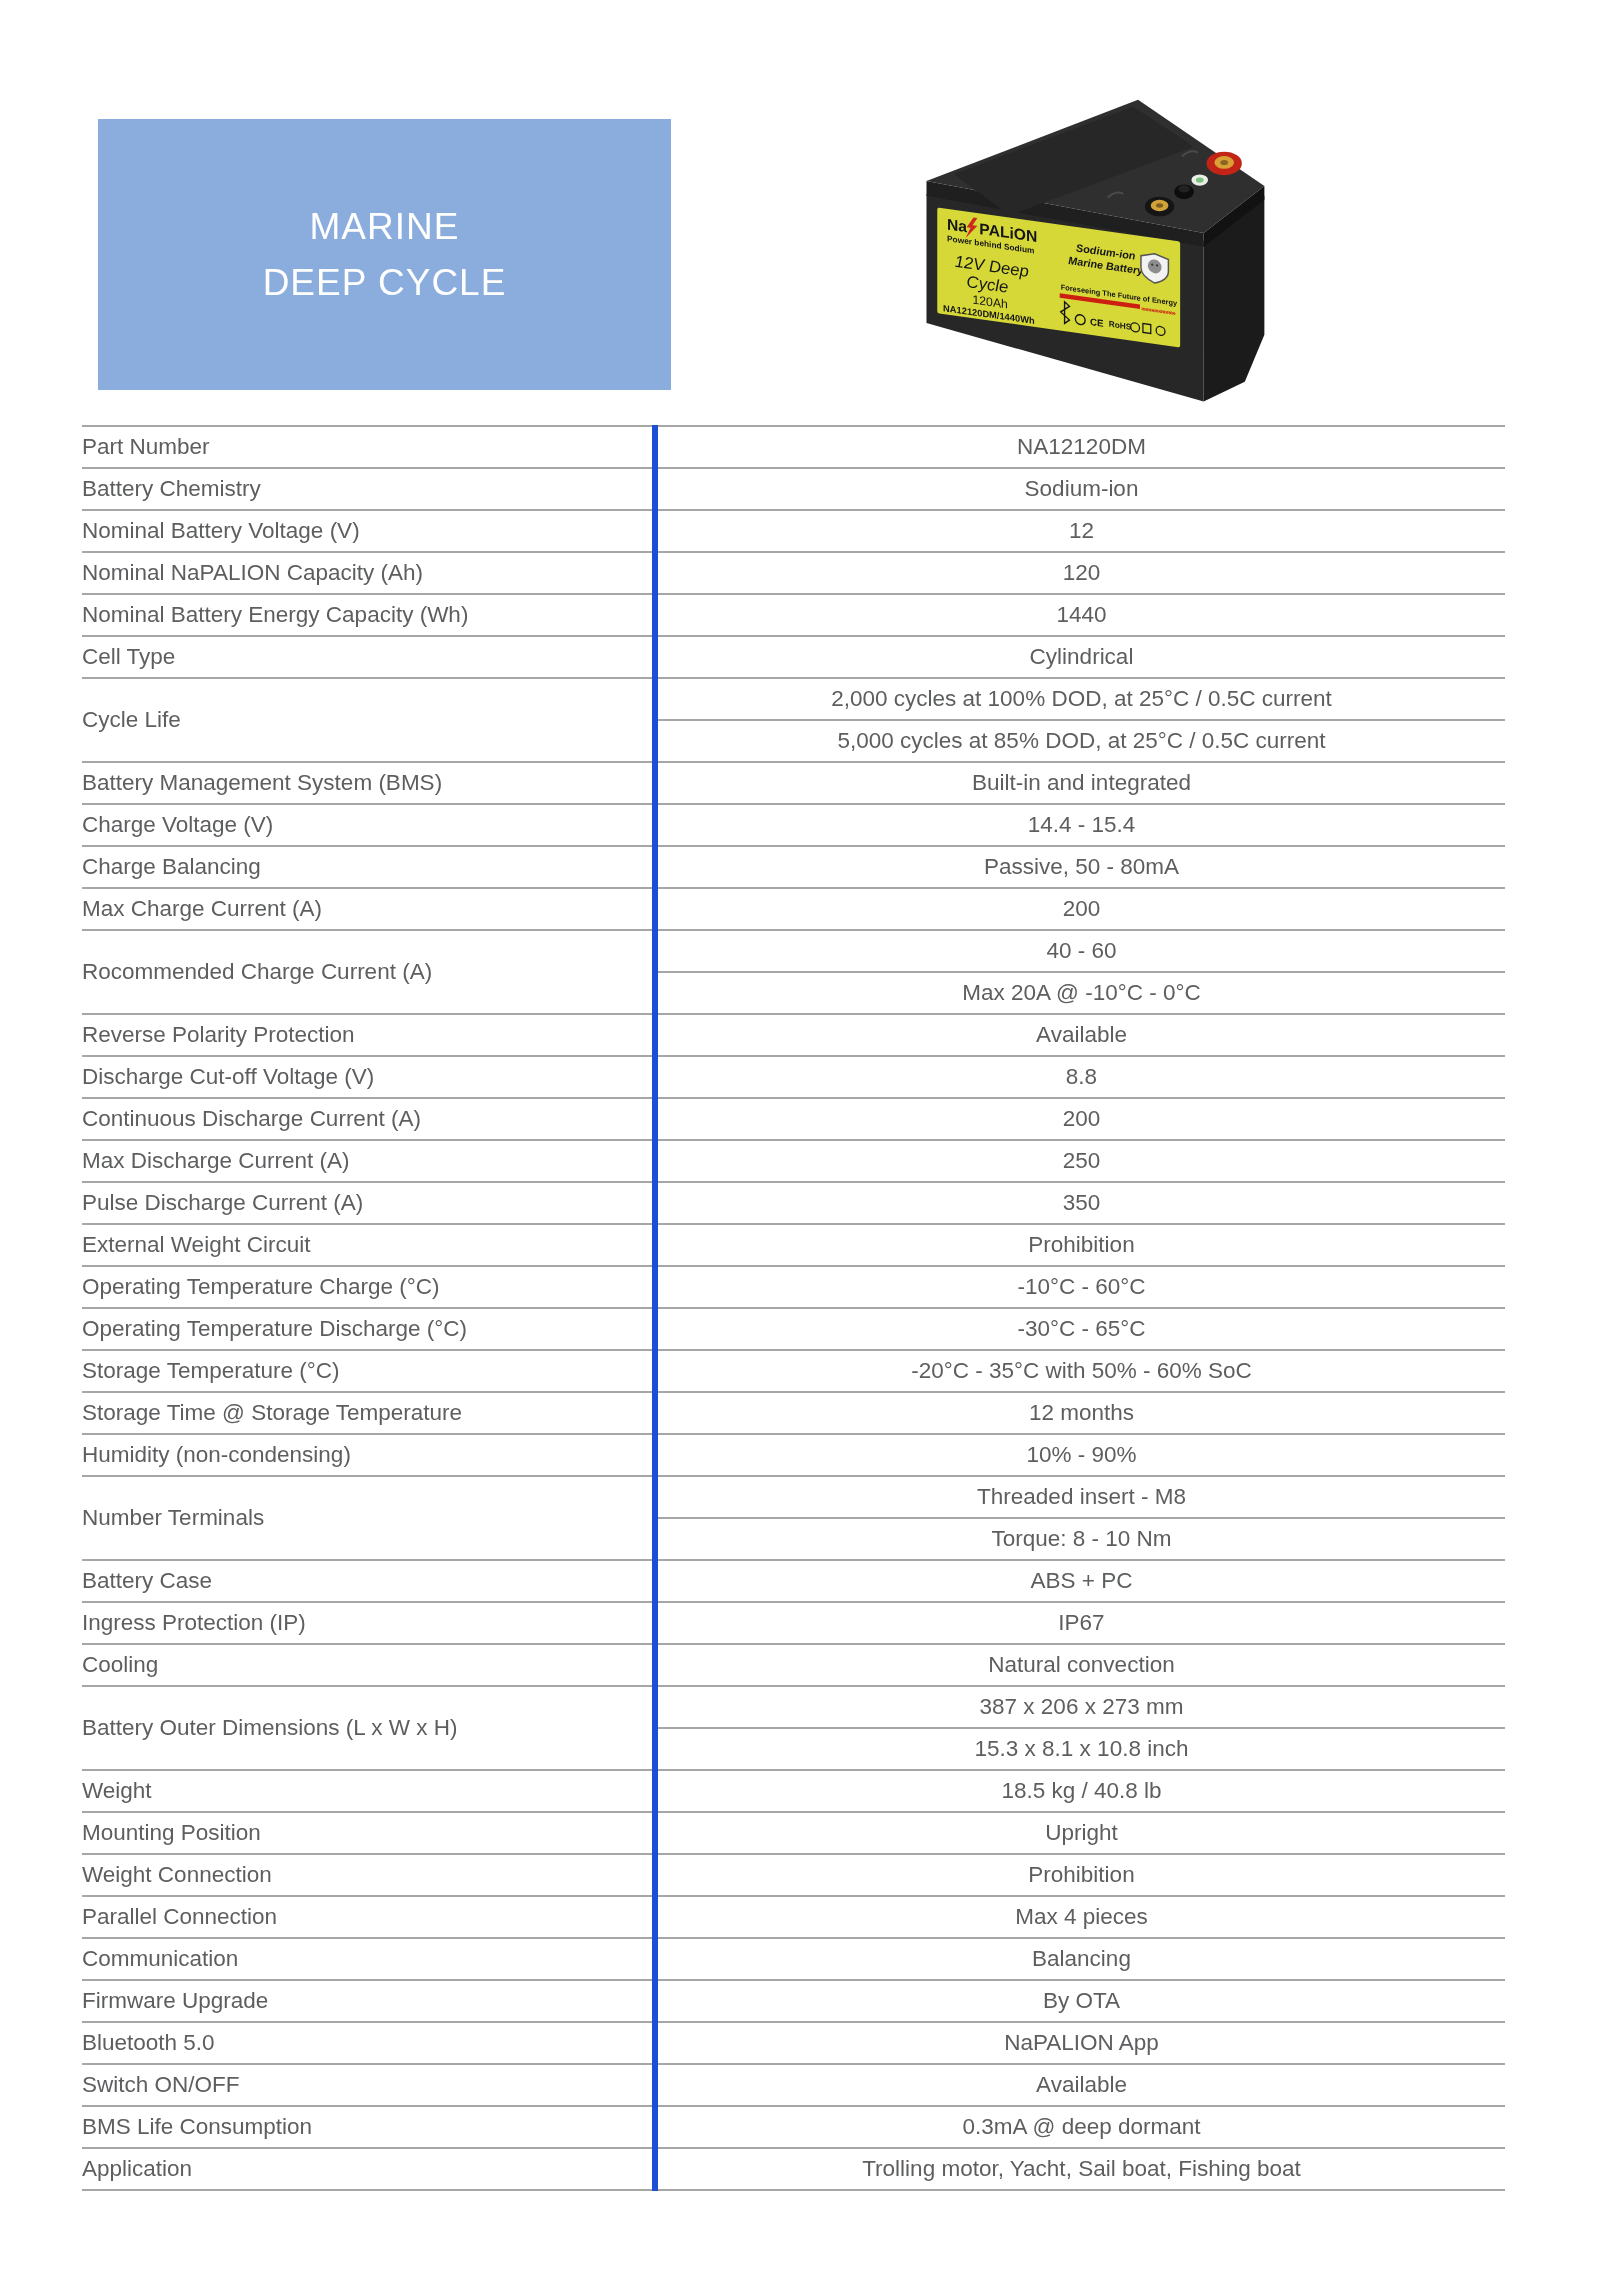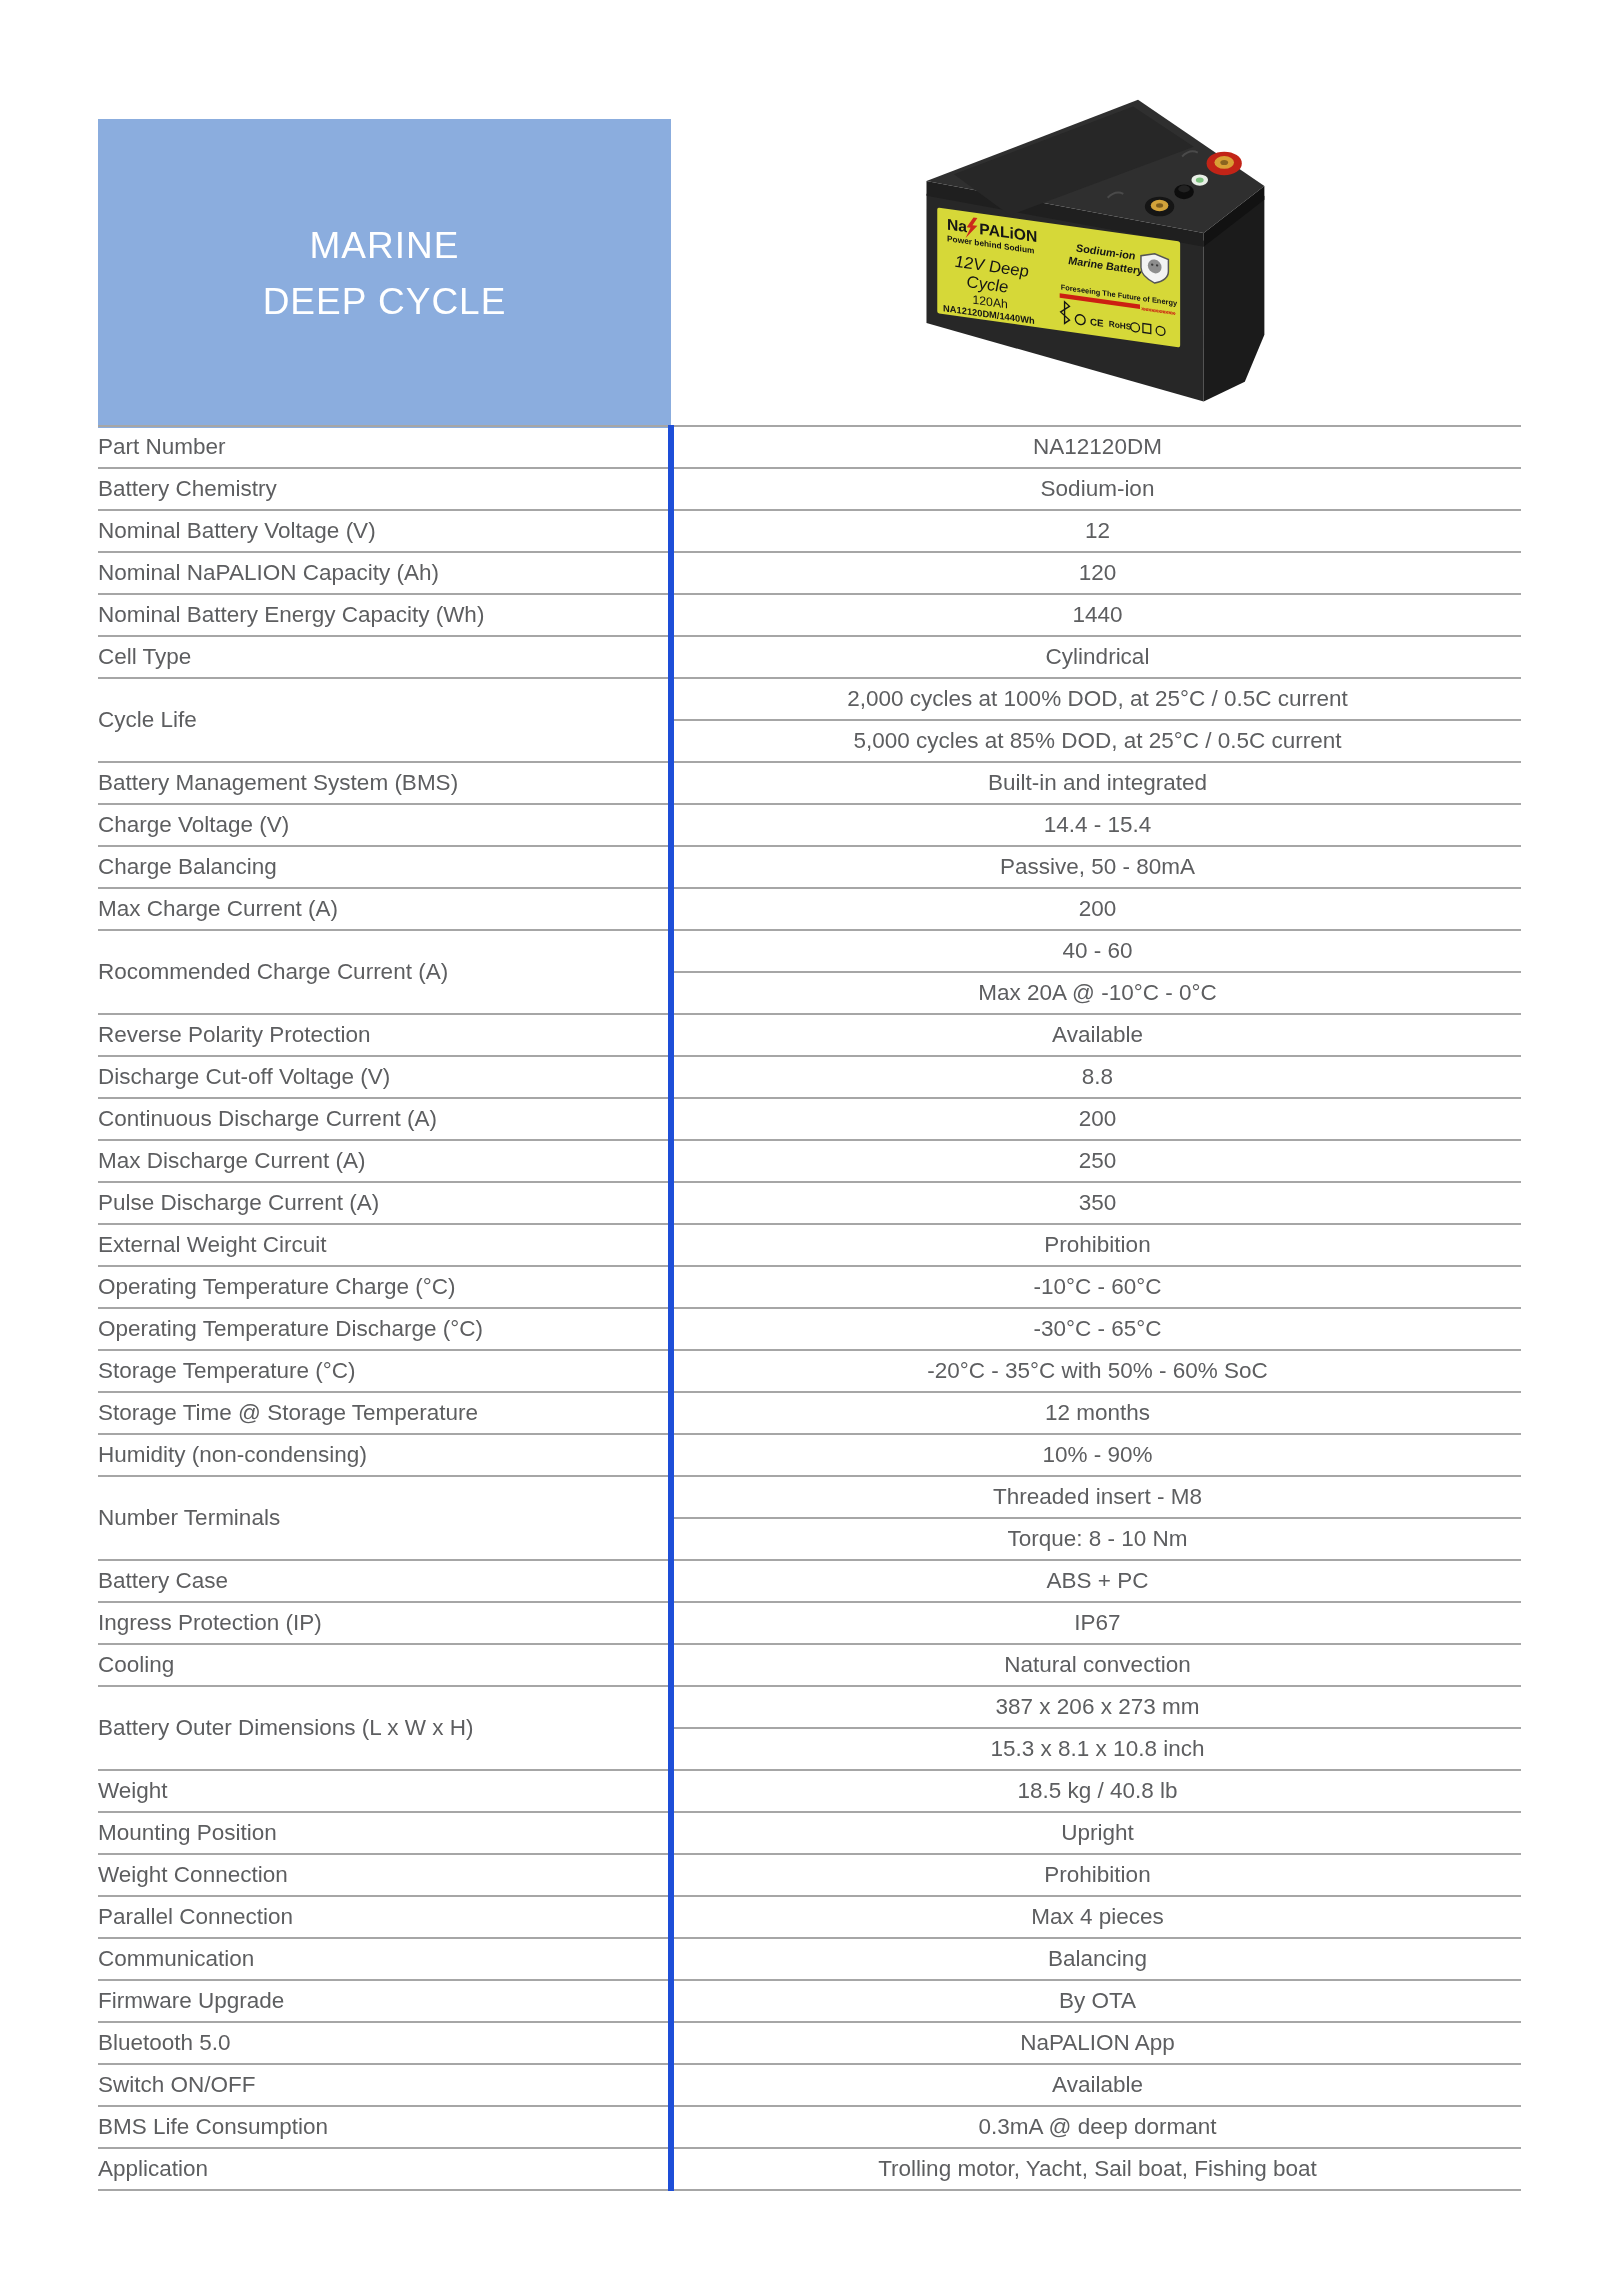--- a/index.html
+++ b/index.html
@@ -6,40 +6,40 @@
   .page{
     position:relative;
     width:1621px;height:2293px;
     background:#ffffff;
     font-family:"Liberation Sans", sans-serif;
     overflow:hidden;
   }
   
   .hero-box{
     position:absolute;left:98px;top:119px;
-    width:573px;height:309px;
+    width:573px;height:271px;
     background:#8badde;
     display:flex;align-items:center;justify-content:center;
   }
   .hero-title{
     color:#ffffff;
     font-size:37px;
     letter-spacing:1px;
     text-align:center;
     line-height:1.5;
     font-weight:400;
   }
   
   .battery-art{
     position:absolute;left:900px;top:88px;
     width:384px;height:333px;
   }
   
   table.spec{
-    position:absolute;left:98px;top:425px;
+    position:absolute;left:82px;top:425px;
     width:1423px;
     border-collapse:collapse;
     table-layout:fixed;
     font-size:22.5px;
     color:#5d5e60;
   }
   table.spec td{
     border-top:2px solid #a6a6a6;
     border-bottom:2px solid #a6a6a6;
     height:42px;

